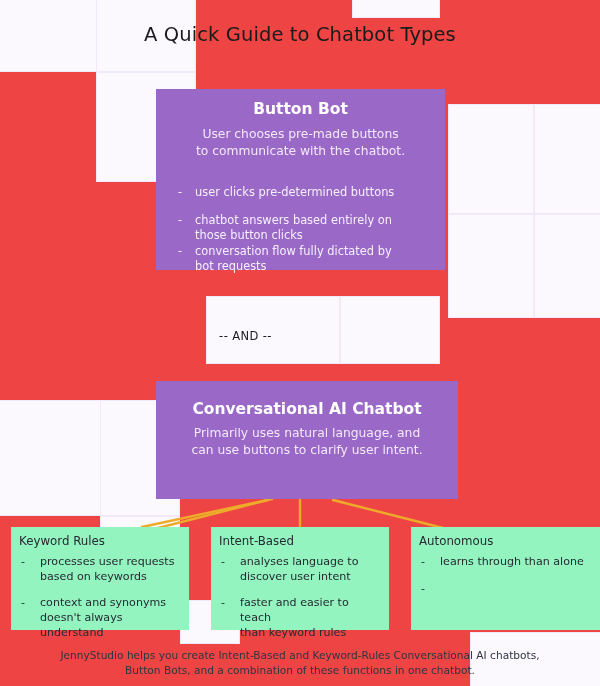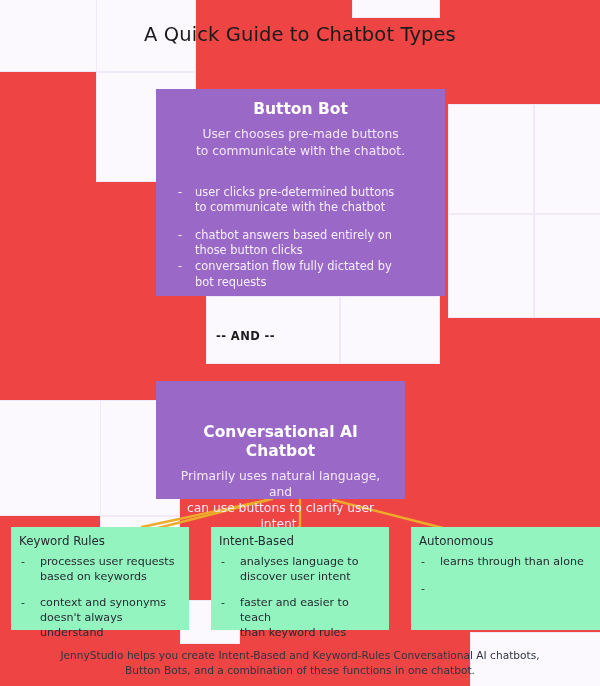--- a/index.html
+++ b/index.html
@@ -63,29 +63,29 @@
     position: absolute;
     background: #9a68c6;
     color: #ffffff;
     box-sizing: border-box;
     z-index: 3;
   }
   #card-button-bot {
     left: 156px;
     top: 89px;
     width: 289px;
-    height: 207px;
+    height: 181px;
     padding: 11px 22px 16px 22px;
   }
   #card-conv-ai {
     left: 156px;
     top: 381px;
-    width: 249px;
+    width: 302px;
     height: 118px;
-    padding: 42px 18px 10px 18px;
+    padding: 19px 18px 10px 18px;
   }
   .card-heading {
     text-align: center;
     font-weight: bold;
     font-size: 15.5px;
     line-height: 1.25;
     color: #ffffff;
     margin: 0 0 7px 0;
   }
   #card-conv-ai .card-heading {
@@ -126,21 +126,21 @@
   .bullet .btxt .ln { display: block; }
 
   
   .and-label {
     position: absolute;
     left: 0;
     top: 329px;
     width: 491px;
     text-align: center;
     font-size: 11.5px;
-    font-weight: bold;
+    font-weight: normal;
     color: #1b1b1b;
     letter-spacing: 0.4px;
     z-index: 3;
   }
 
   
   .card-green {
     position: absolute;
     top: 527px;
     height: 103px;
@@ -232,21 +232,20 @@
     <div class="card-heading">Button Bot</div>
     <div class="card-sub">
       <span class="ln">User chooses pre-made buttons</span>
       <span class="ln">to communicate with the chatbot.</span>
     </div>
     <ul class="bullets">
       <li class="bullet">
         <span class="dash">-</span>
         <span class="btxt">
           <span class="ln">user clicks pre-determined buttons</span>
-          <span class="ln">to communicate with the chatbot</span>
         </span>
       </li>
       <li class="bullet tight">
         <span class="dash">-</span>
         <span class="btxt">
           <span class="ln">chatbot answers based entirely on</span>
           <span class="ln">those button clicks</span>
         </span>
       </li>
       <li class="bullet tight">

